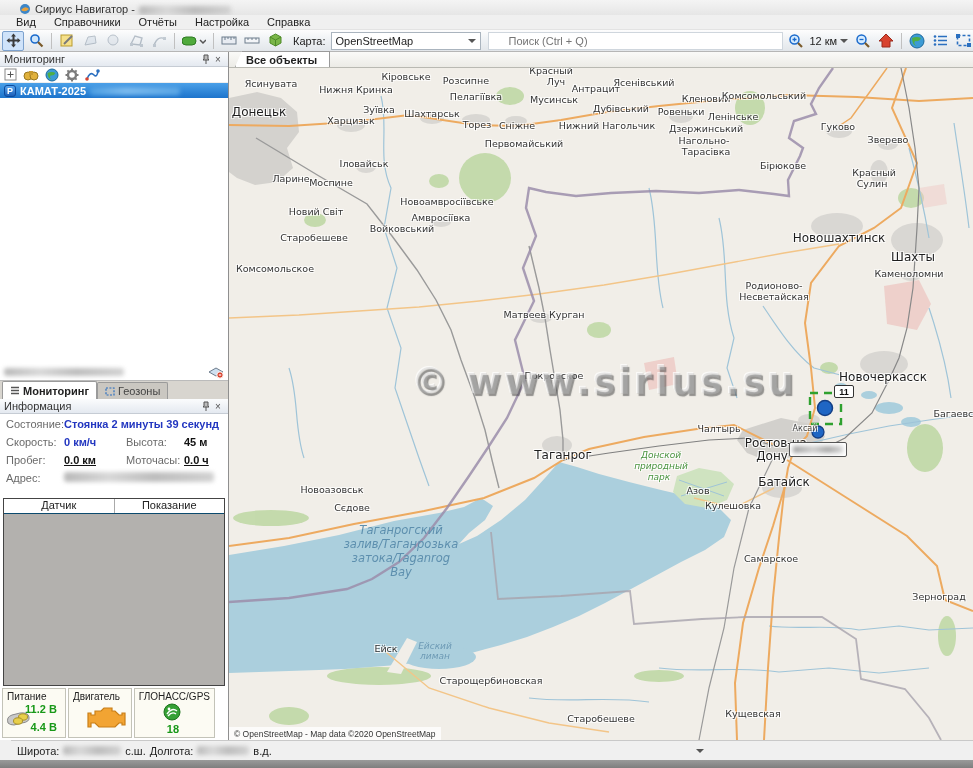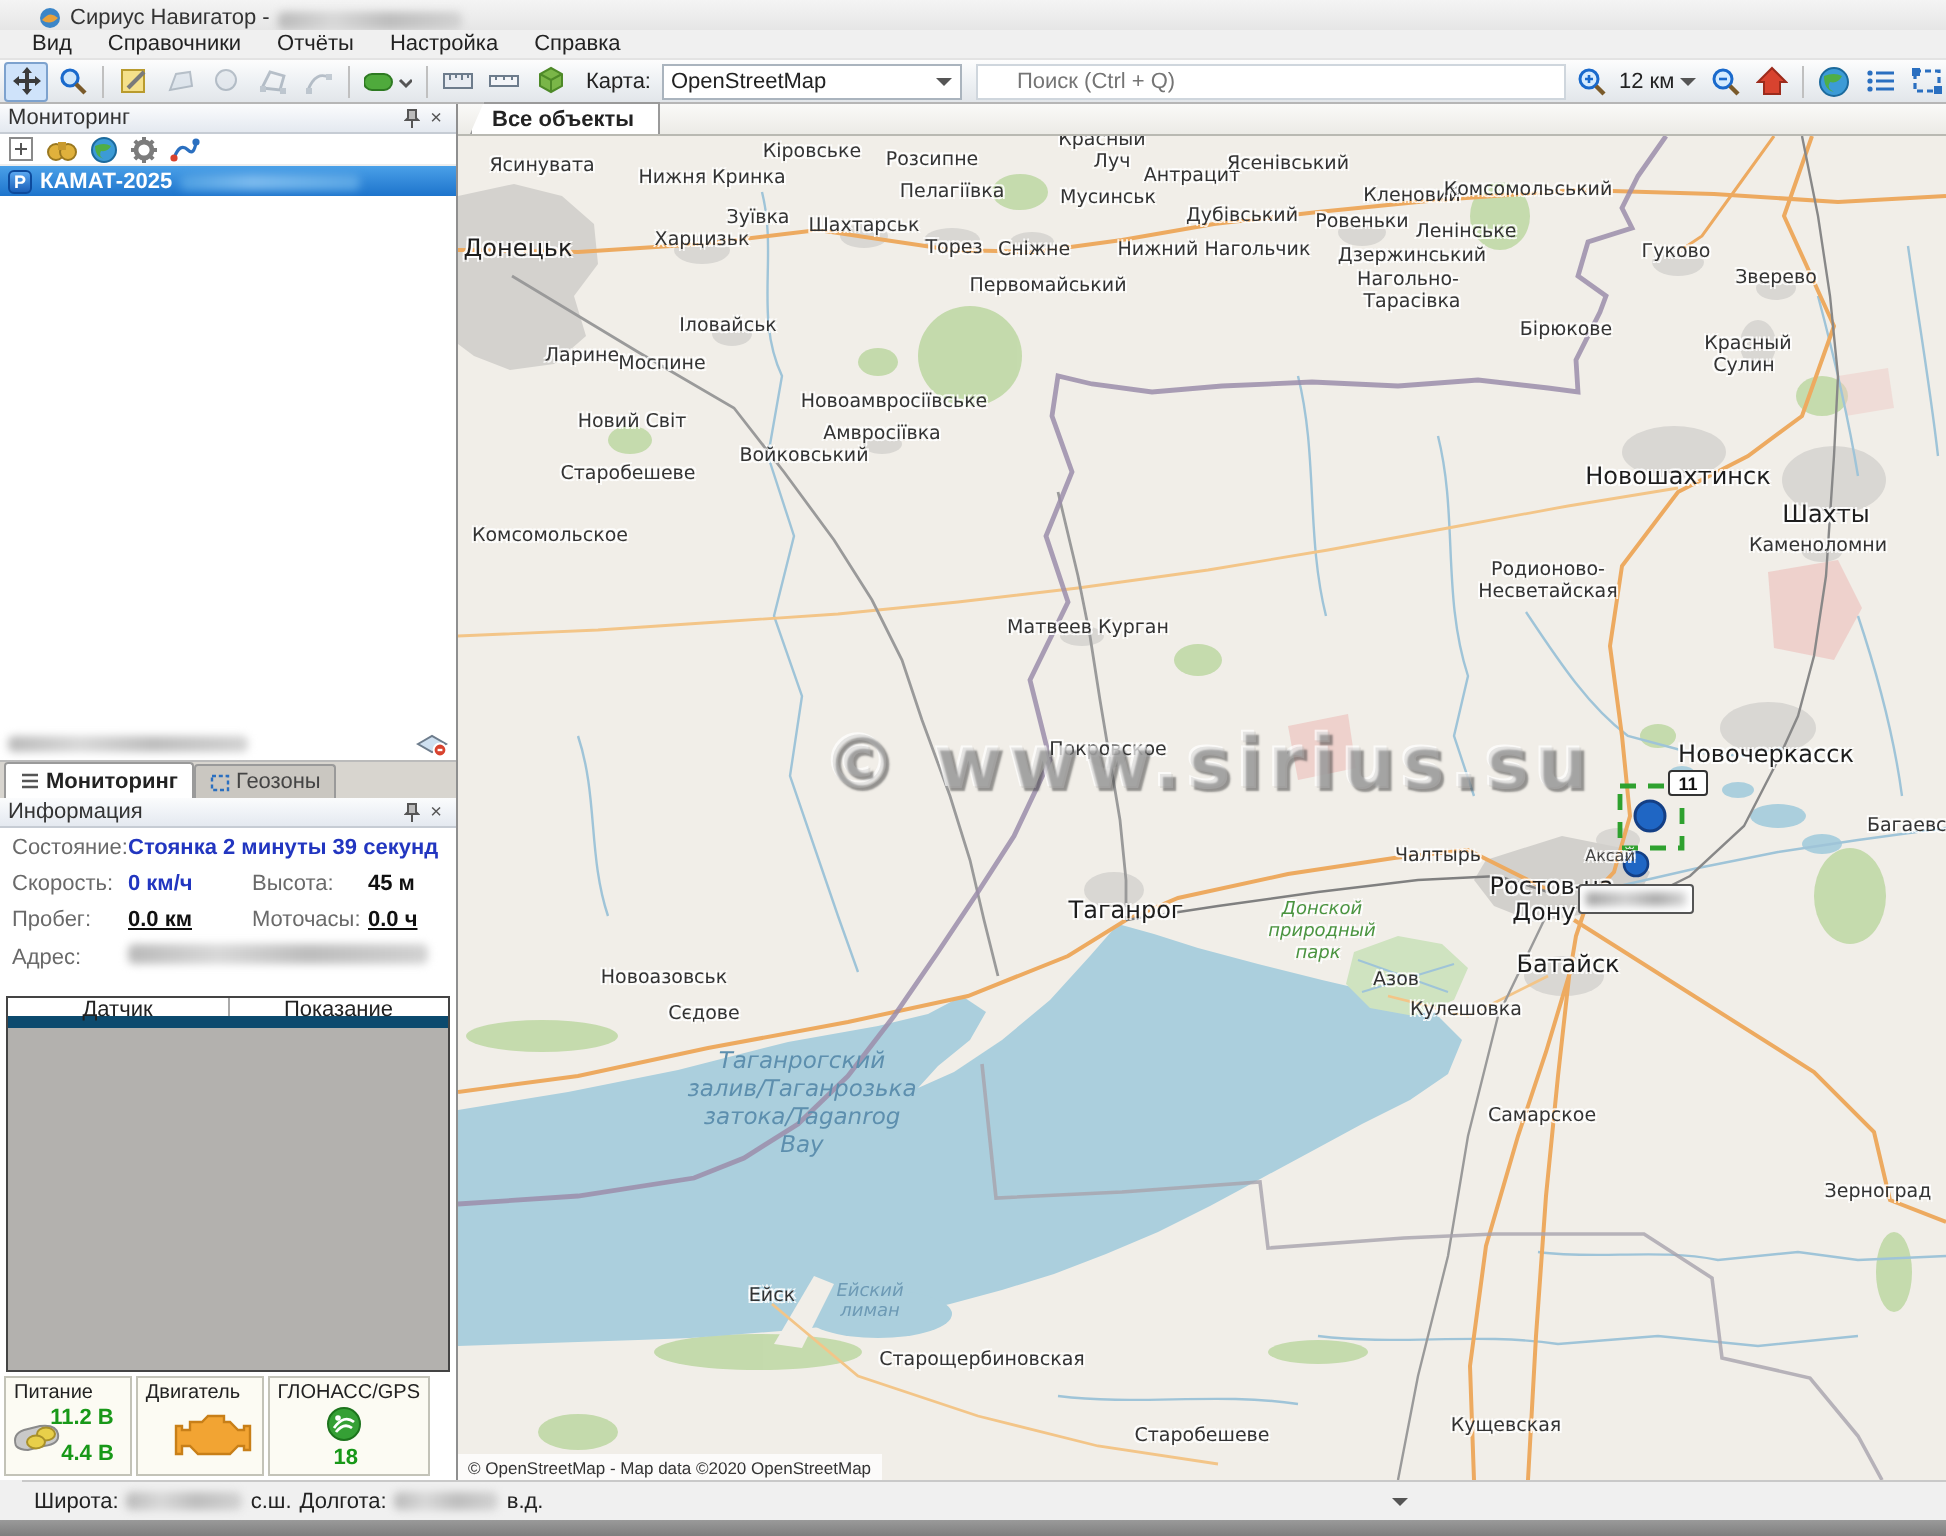--- a/index.html
+++ b/index.html
@@ -61,21 +61,21 @@
   .ptab.active { background:#fff; font-weight:bold; color:#222; height:18px; }
   #infopanel-content { background:#fff; padding:4px 6px 2px 6px; height:82px; }
   .inforow { display:flex; margin-bottom:6px; align-items:baseline; }
   .ilabel { color:#6a6a6a; width:58px; flex:0 0 auto; }
   .ival-blue { color:#2236c0; font-weight:bold; }
   .ival-black { color:#111; font-weight:bold; }
   .ival-u { text-decoration:underline; }
   .ilabel2 { color:#6a6a6a; width:58px; flex:0 0 auto; margin-left:14px; }
   
   #sensors { border:1px solid #444; margin:2px 3px 0 3px; height:188px; background:#b3b1ae; }
-  #sensors .thead { display:flex; background:#fff; border-bottom:6px solid #0c4a6e; height:15px; }
+  #sensors .thead { display:flex; background:#fff; border-bottom:1px solid #0c4a6e; height:15px; }
   #sensors .th { flex:1; text-align:center; border-right:1px solid #aaa; color:#222; }
   #sensors .th:last-child { border-right:none; }
   
   #gauges { display:flex; gap:2px; padding:2px 13px 0 2px; height:52px; }
   .gauge { flex:1; border:1px solid #c3c3b8; background:#fcfbf3; position:relative;
     padding:2px 4px; }
   .gauge .gtitle { font-size:10px; color:#222; }
   .gval { color:#189818; font-weight:bold; font-size:11px; }
   
   #statusbar { left:11px; top:740px; width:973px; height:20px; background:#f0f0f0;
@@ -536,21 +536,21 @@
       <div class="maplabel" style="left: 327px; top: 13px;">Луч</div>
       <div class="maplabel" style="left: 367px; top: 20px;">Антрацит</div>
       <div class="maplabel" style="left: 325px; top: 31px;">Мусинськ</div>
       <div class="maplabel" style="left: 127px; top: 21px;">Нижня Кринка</div>
       <div class="maplabel" style="left: 150px; top: 41px;">Зуївка</div>
       <div class="maplabel" style="left: 203px; top: 45px;">Шахтарськ</div>
       <div class="maplabel" style="left: 248px; top: 56px;">Торез</div>
       <div class="maplabel" style="left: 288px; top: 57px;">Сніжне</div>
       <div class="maplabel" style="left: 378px; top: 57px;">Нижний Нагольчик</div>
       <div class="maplabel" style="left: 122px; top: 52px;">Харцизьк</div>
-      <div class="maplabel city" style="left: 30px; top: 56px;">Донецьк</div>
+      <div class="maplabel city" style="left: 30px; top: 44px;">Донецьк</div>
       <div class="maplabel" style="left: 295px; top: 75px;">Первомайський</div>
       <div class="maplabel" style="left: 135px; top: 95px;">Іловайськ</div>
       <div class="maplabel" style="left: 62px; top: 110px;">Ларине</div>
       <div class="maplabel" style="left: 102px; top: 114px;">Моспине</div>
       <div class="maplabel" style="left: 218px; top: 133px;">Новоамвросіївське</div>
       <div class="maplabel" style="left: 87px; top: 143px;">Новий Світ</div>
       <div class="maplabel" style="left: 212px; top: 149px;">Амвросіївка</div>
       <div class="maplabel" style="left: 173px; top: 160px;">Войковський</div>
       <div class="maplabel" style="left: 85px; top: 169px;">Старобешеве</div>
       <div class="maplabel" style="left: 46px; top: 200px;">Комсомольское</div>

